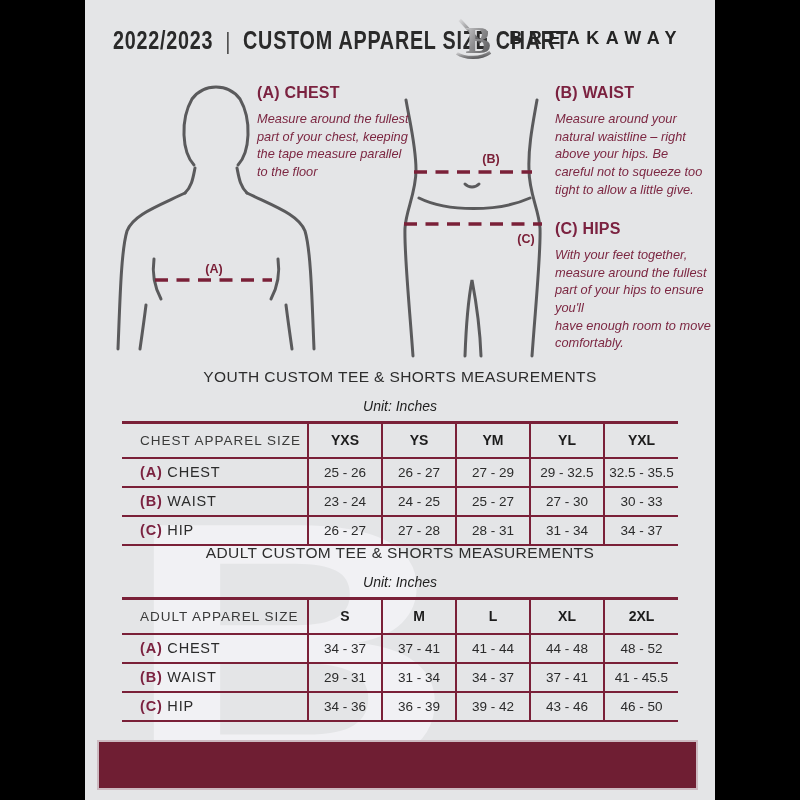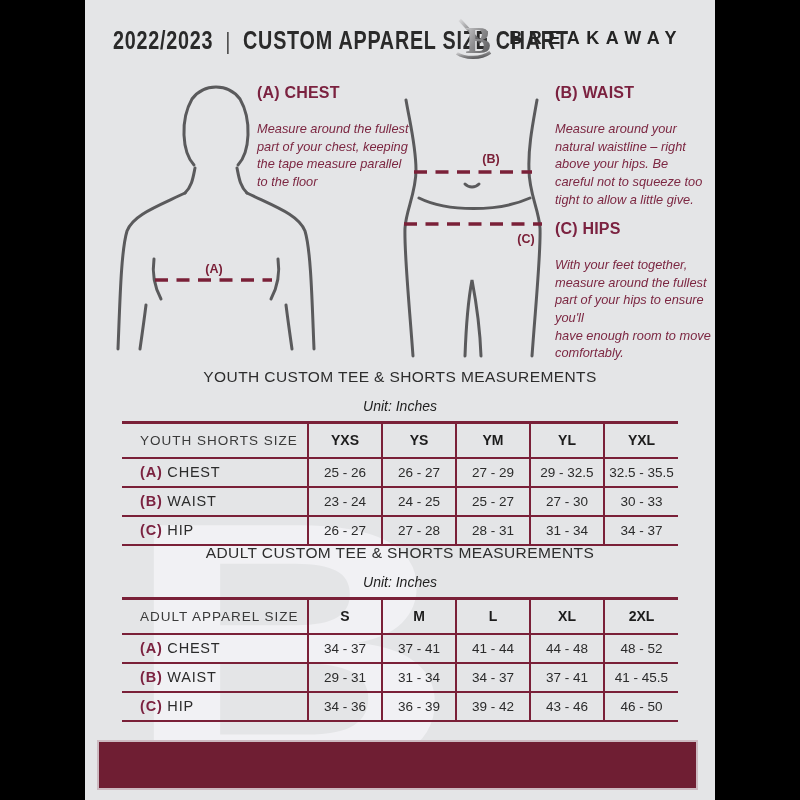--- a/index.html
+++ b/index.html
@@ -46,21 +46,21 @@
   
   .fig{position:absolute;z-index:2;}
   .fig-left{left:23px;top:80px;}
   .fig-mid{left:310px;top:95px;}
   .fig path{fill:none;stroke:var(--fig);stroke-width:3;stroke-linecap:round;}
   .fig path.dash{stroke:var(--maroon-line);stroke-width:3.6;stroke-dasharray:13 8.5;stroke-linecap:butt;}
   .fig text{font-family:"Liberation Sans",sans-serif;font-weight:700;font-size:12.5px;fill:var(--maroon-line);}
   
   .sec{position:absolute;z-index:2;color:var(--maroon-text);}
   .sec h2{font-size:16px;font-weight:700;letter-spacing:0.2px;color:#7b2240;}
-  .sec p{margin-top:18px;font-size:12.8px;font-style:italic;line-height:1.38;white-space:pre-line;}
+  .sec p{margin-top:8px;font-size:12.8px;font-style:italic;line-height:1.38;white-space:pre-line;}
   .sec-chest{left:172px;top:84px;width:158px;}
   .sec-waist{left:470px;top:84px;width:152px;}
   .sec-hips{left:470px;top:220px;width:160px;}
   
   .tblock{position:absolute;left:37px;width:556px;text-align:center;z-index:2;}
   .tblock.youth{top:368px;}
   .tblock.adult{top:544px;}
   .tbl-title{font-size:15.5px;font-weight:400;letter-spacing:0.4px;color:#2d2d2d;}
   .tbl-unit{font-size:14px;font-style:italic;color:#1f1f1f;margin-top:12px;}
   table{border-collapse:collapse;table-layout:fixed;width:556px;margin-top:7px;border-top:3px solid var(--maroon-line);}
@@ -157,21 +157,21 @@
       <colgroup>
           <col class="c0">
           <col>
           <col>
           <col>
           <col>
           <col>
         </colgroup>
       <thead>
           <tr>
-            <th class="lbl">YOUTH SHORTS SIZE</th>
+            <th class="lbl">CHEST APPAREL SIZE</th>
             <th class="size">YXS</th>
             <th class="size">YS</th>
             <th class="size">YM</th>
             <th class="size">YL</th>
             <th class="size">YXL</th>
           </tr>
         </thead>
       <tbody>
           <tr>
             <td class="lbl"><span class="pfx">(A)</span> CHEST</td>

